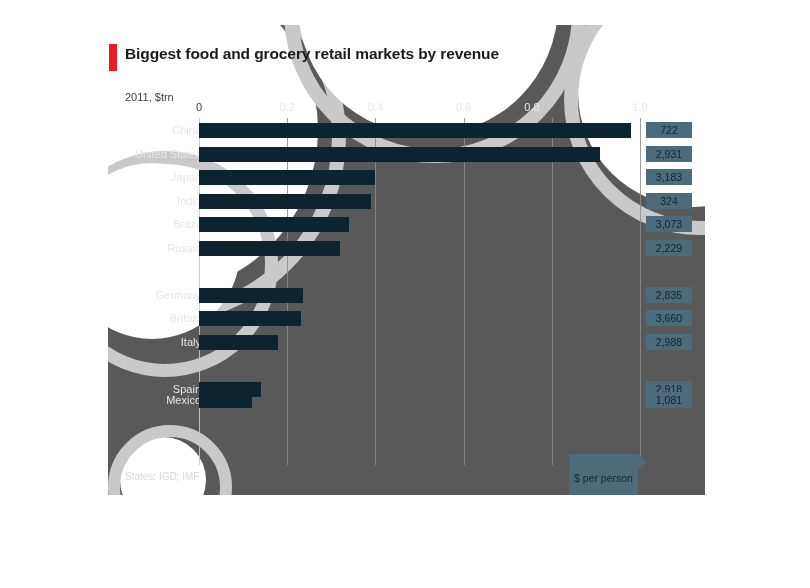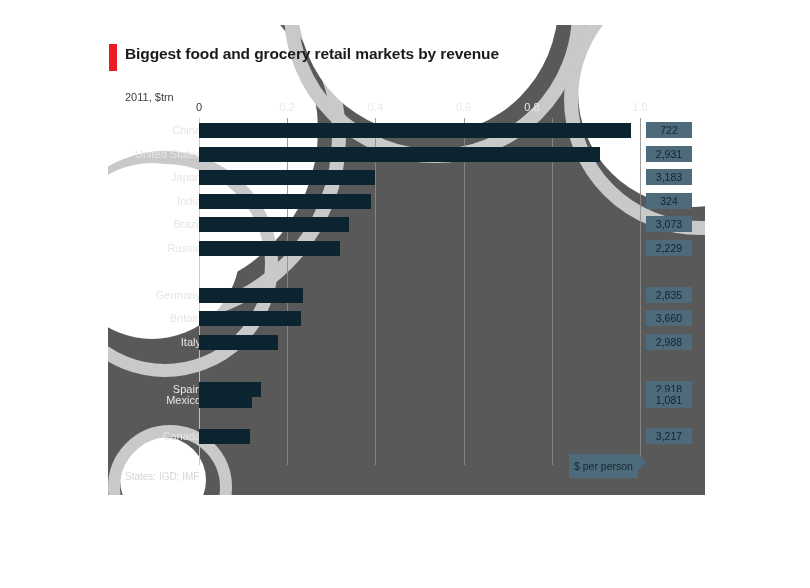--- a/index.html
+++ b/index.html
@@ -154,21 +154,21 @@
     top: 429px;
     height: 16px;
     z-index: 5;
   }
   #legend-box {
     position: absolute;
     left: 0;
     top: 0;
     height: 16px;
     line-height: 16px;
-    padding: 4px 5px;
+    padding: 16px 5px;
     background: #4d6b7b;
     color: #15272f;
     font-size: 10.5px;
     white-space: nowrap;
   }
   #legend-arrow {
     position: absolute;
     top: 0;
     width: 0;
     height: 0;
@@ -270,25 +270,20 @@
       <div class="row" style="top: 354.5px;">
         <div class="cat-label">Spain</div>
         <div class="bar" style="width: 61.74px; background: rgb(11, 36, 48);"></div>
         <div class="value-badge">2,918</div>
       </div>
       <div class="row" style="top: 366px;">
         <div class="cat-label">Mexico</div>
         <div class="bar" style="width: 52.92px; background: rgb(11, 36, 48);"></div>
         <div class="value-badge">1,081</div>
       </div>
-      <div class="row" style="top: 401.5px;">
-        <div class="cat-label">Canada</div>
-        <div class="bar" style="width: 50.715px; background: rgb(11, 36, 48);"></div>
-        <div class="value-badge">3,217</div>
-      </div>
     </div>
 
   <div id="legend-callout">
     <div id="legend-box">$ per person</div>
     <div id="legend-arrow" style="left: 69px;"></div>
   </div>
 
   <div id="sources">States: IGD; IMF</div>
 </div>
 

